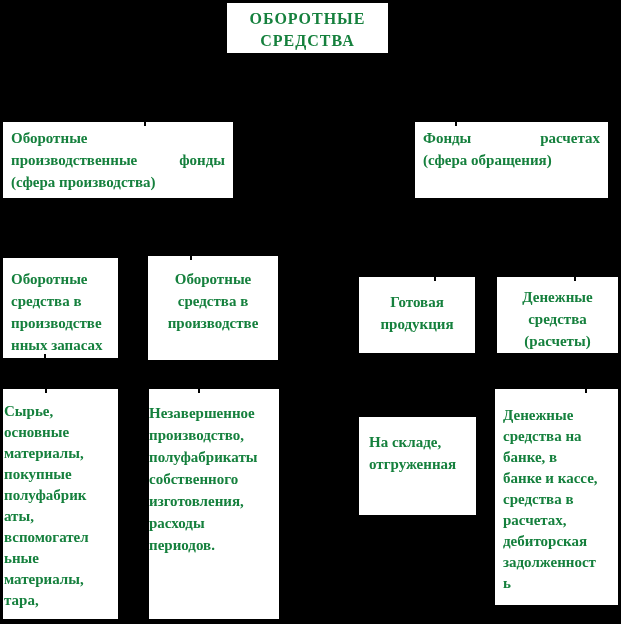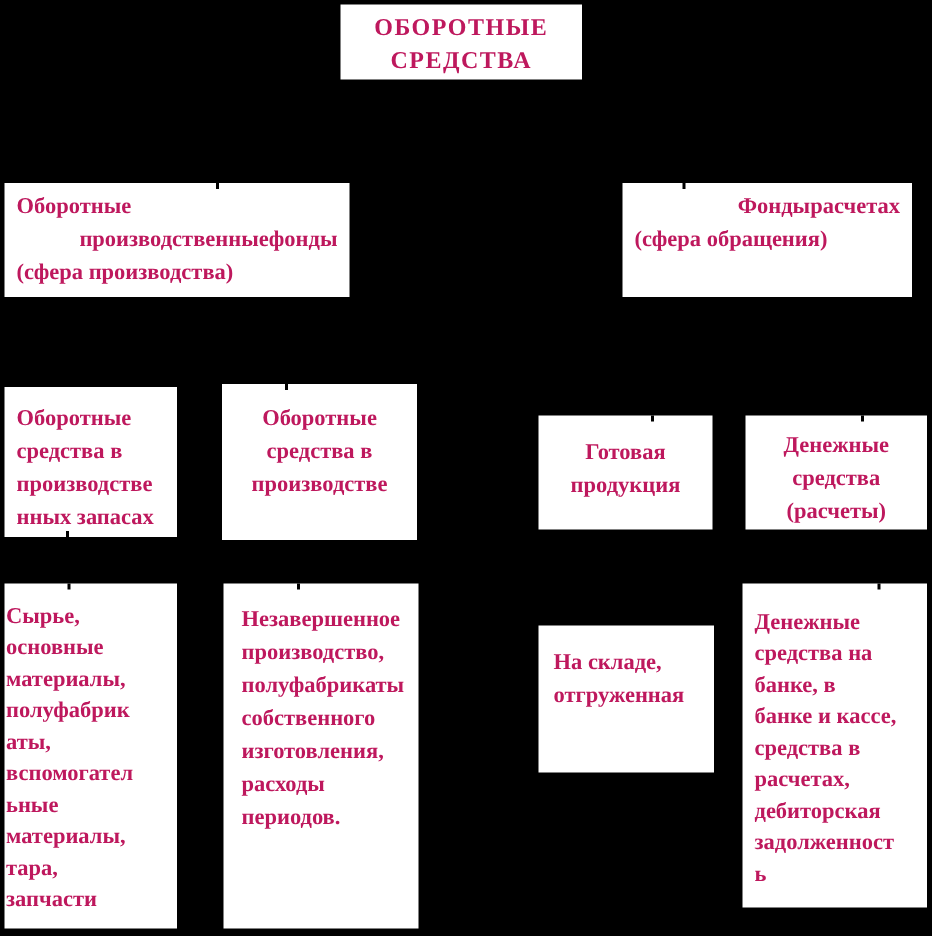--- a/index.html
+++ b/index.html
@@ -3,46 +3,46 @@
 <meta charset="utf-8">
 <style>
   html, body { margin: 0; padding: 0; background: #000; }
   .canvas {
     position: relative;
     width: 621px;
     height: 624px;
     background: #000000;
     font-family: "Liberation Serif", serif;
     font-weight: bold;
-    color: #be185d;
+    color: #15803d;
     overflow: hidden;
   }
   .box {
     position: absolute;
     background: #ffffff;
     font-size: 15px;
     line-height: 22px;
     overflow: hidden;
     box-sizing: border-box;
   }
   .box .line { white-space: nowrap; }
   .center { text-align: center; }
-  .line.justify { display: flex; justify-content: flex-end; white-space: nowrap; }
+  .line.justify { display: flex; justify-content: space-between; white-space: nowrap; }
   .stub { position: absolute; width: 2px; height: 4px; background: #000; }
 
   
   .n1  { left: 227px; top: 3px;   width: 161px; height: 50px;  padding: 5px 6px;  font-size: 16px; letter-spacing: 1px; }
   .n2  { left: 3px;   top: 122px; width: 230px; height: 76px;  padding: 5px 8px; }
   .n3  { left: 415px; top: 122px; width: 193px; height: 76px;  padding: 5px 8px; }
   .n4  { left: 3px;   top: 258px; width: 115px; height: 100px; padding: 10px 8px; }
   .n5  { left: 148px; top: 256px; width: 130px; height: 104px; padding: 12px 4px; }
   .n6  { left: 359px; top: 277px; width: 116px; height: 76px;  padding: 14px 4px; }
   .n7  { left: 497px; top: 277px; width: 121px; height: 76px;  padding: 9px 4px; }
   .n8  { left: 3px;   top: 389px; width: 115px; height: 230px; padding: 12px 1px; line-height: 21px; }
-  .n9  { left: 149px; top: 389px; width: 130px; height: 230px; padding: 13px 12px; }
+  .n9  { left: 149px; top: 389px; width: 130px; height: 230px; padding: 13px 0; }
   .n10 { left: 359px; top: 389px; width: 117px; height: 98px;  padding: 14px 10px; margin-top: 28px; }
   .n11 { left: 495px; top: 389px; width: 123px; height: 216px; padding: 16px 8px; line-height: 21px; }
 </style>
 </head>
 <body>
 
 <div class="canvas">
 
   <div class="box n1 center">
       <div class="line">ОБОРОТНЫЕ</div>
@@ -87,20 +87,21 @@
   <div class="box n7 center">
       <div class="line">Денежные</div>
       <div class="line">средства</div>
       <div class="line">(расчеты)</div>
     </div>
 
   <div class="box n8">
       <div class="line">Сырье,</div>
       <div class="line">основные</div>
       <div class="line">материалы,</div>
+      <div class="line">покупные</div>
       <div class="line">полуфабрик</div>
       <div class="line">аты,</div>
       <div class="line">вспомогател</div>
       <div class="line">ьные</div>
       <div class="line">материалы,</div>
       <div class="line">тара,</div>
       <div class="line">запчасти</div>
     </div>
 
   <div class="box n9">

